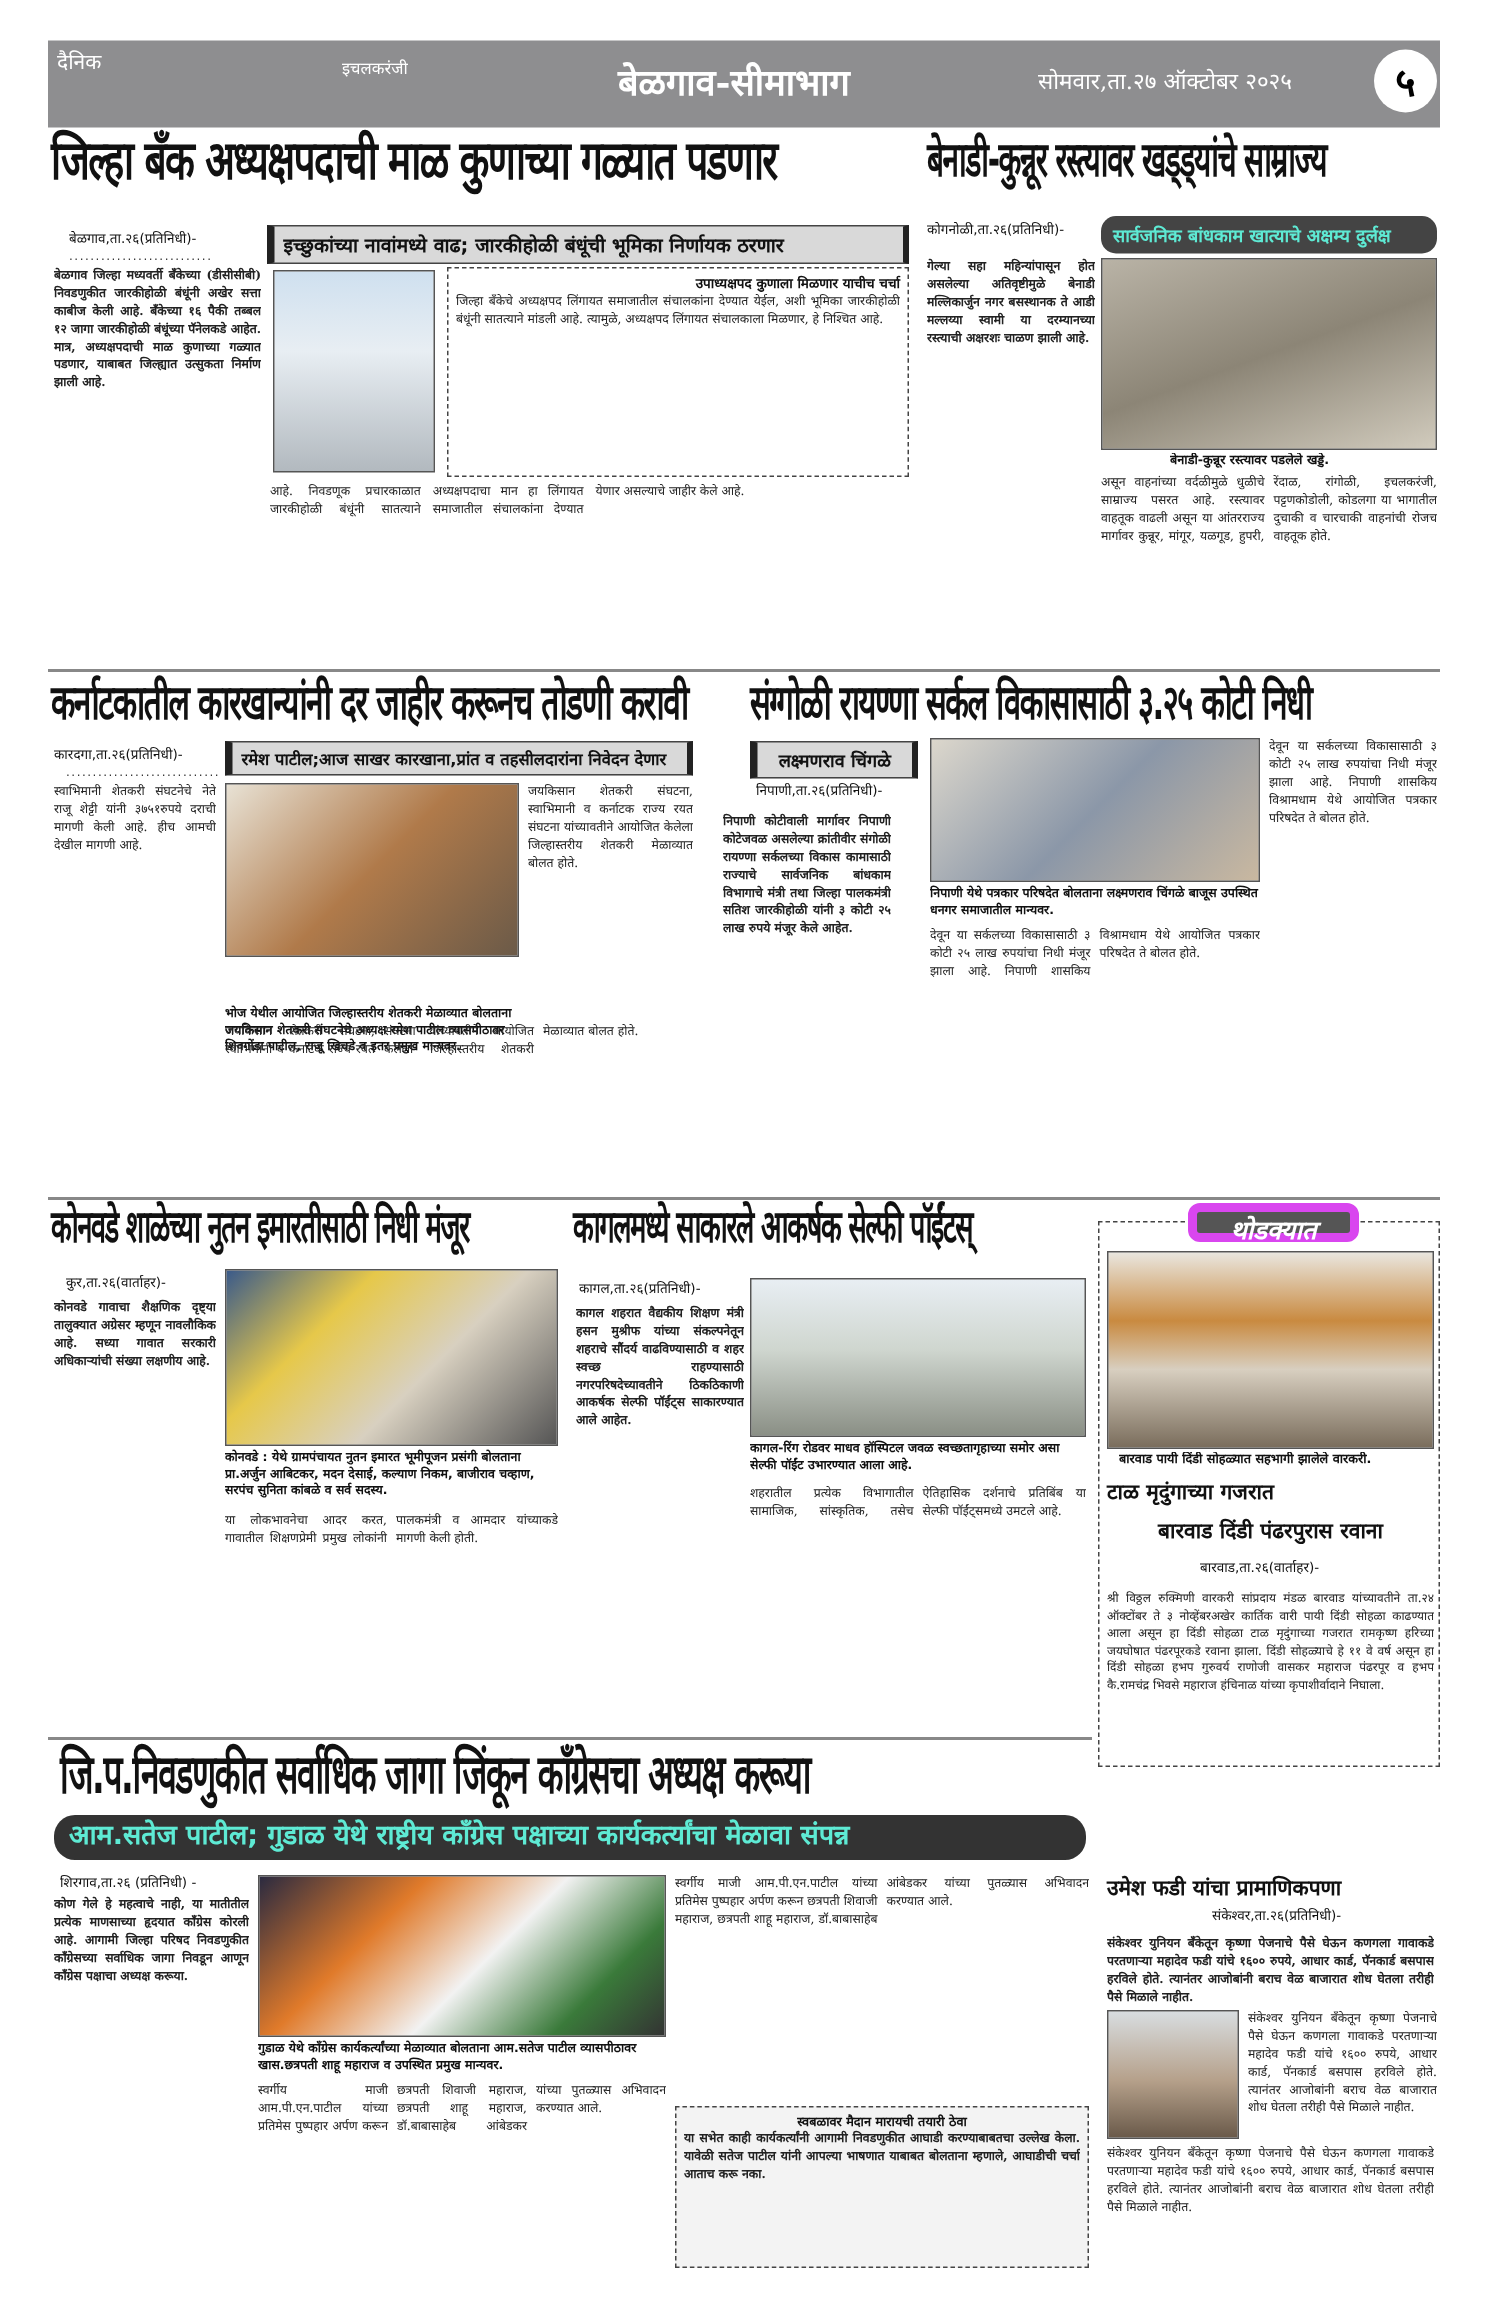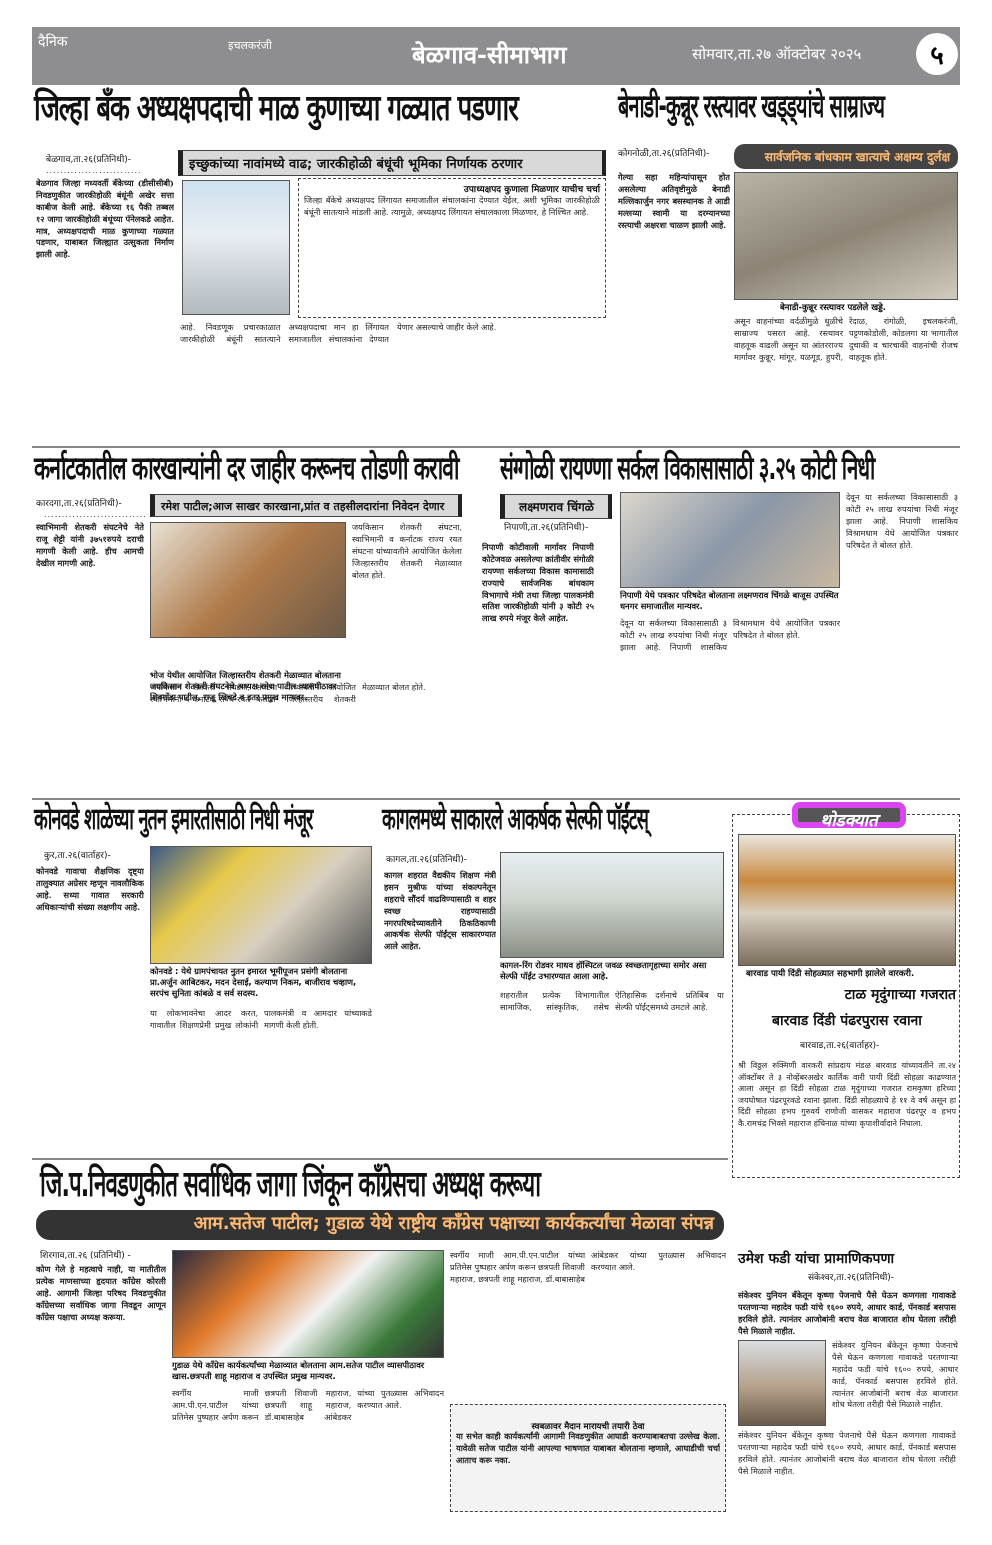--- a/index.html
+++ b/index.html
@@ -7,21 +7,21 @@
 .abs{position:absolute}
 .masthead{left:32px;top:27px;width:928px;height:58px;background:#8e8e90;color:#fff}
 .masthead .daily{left:6px;top:4px;font-size:14px;font-family:"DejaVu Serif",serif}
 .masthead .brand{left:52px;top:2px;font-size:40px;font-weight:900;font-family:"DejaVu Serif",serif;letter-spacing:-1px}
 .masthead .city{left:196px;top:10px;font-size:11px}
 .masthead .section{left:380px;top:10px;font-size:24px;font-weight:bold;font-family:"DejaVu Serif",serif}
 .masthead .date{left:660px;top:16px;font-size:15px;font-family:"DejaVu Serif",serif}
 .masthead .page{left:884px;top:6px;width:42px;height:42px;border-radius:50%;background:#fff;color:#000;font-size:26px;font-weight:bold;display:flex;align-items:center;justify-content:center}
 .head{font-weight:900;font-family:"DejaVu Sans",sans-serif;letter-spacing:-1.5px;line-height:1;white-space:nowrap;color:#111;transform-origin:left top}
 .sub{background:#d9d9d9;border:1px solid #444;border-left:5px solid #222;border-right:4px solid #222;font-weight:bold;font-size:13px;padding:3px 6px;white-space:nowrap;overflow:hidden}
-.dark-sub{background:#444;color:#fdba74;border-radius:10px;font-weight:bold;font-size:14px;padding:4px 8px;text-align:right;white-space:nowrap}
+.dark-sub{background:#444;color:#5eead4;border-radius:10px;font-weight:bold;font-size:14px;padding:4px 8px;text-align:left;white-space:nowrap}
 .dateline{font-size:9px;white-space:nowrap}
 .dots{font-size:8px;letter-spacing:1px;color:#333}
 .body{font-size:8.2px;line-height:1.45;text-align:justify;color:#222;overflow:hidden;font-family:"DejaVu Serif",serif}
 .photo{background:linear-gradient(135deg,#9a8a7a,#c9c0b4 45%,#6f6a64);border:1px solid #555}
 .caption{font-size:8.3px;font-weight:bold;line-height:1.35;overflow:hidden}
 .rule{background:#888}
 .box-dashed{border:1px dashed #444}
 </style>
 </head>
 <body>
@@ -52,21 +52,21 @@
 <div class="abs body" style="left:618px;top:172px;width:112px;height:268px;font-weight:bold">गेल्या सहा महिन्यांपासून होत असलेल्या अतिवृष्टीमुळे बेनाडी मल्लिकार्जुन नगर बसस्थानक ते आडी मल्लय्या स्वामी या दरम्यानच्या रस्त्याची अक्षरशः चाळण झाली आहे.</div>
 <div class="abs photo" style="left:734px;top:172px;width:224px;height:128px;background:linear-gradient(160deg,#b9b3a6,#8c8576 50%,#d1cbbd)"></div>
 <div class="abs caption" style="left:780px;top:302px;font-size:8.5px">बेनाडी-कुन्नूर रस्त्यावर पडलेले खड्डे.</div>
 <div class="abs body" style="left:734px;top:316px;width:224px;height:124px;column-count:2;column-gap:6px">असून वाहनांच्या वर्दळीमुळे धुळीचे साम्राज्य पसरत आहे. रस्त्यावर वाहतूक वाढली असून या आंतरराज्य मार्गावर कुन्नूर, मांगूर, यळगूड, हुपरी, रेंदाळ, रांगोळी, इचलकरंजी, पट्टणकोडोली, कोडलगा या भागातील दुचाकी व चारचाकी वाहनांची रोजच वाहतूक होते.</div>
 
 <div class="abs rule" style="left:32px;top:446px;width:928px;height:2px"></div>
 
 <div class="abs head" style="left:34px;top:452px;font-size:32px;transform:scaleX(.66)">कर्नाटकातील कारखान्यांनी दर जाहीर करूनच तोडणी करावी</div>
 <div class="abs dateline" style="left:36px;top:496px">कारदगा,ता.२६(प्रतिनिधी)-</div>
 <div class="abs dots" style="left:44px;top:510px">.............................</div>
-<div class="abs body" style="left:36px;top:522px;width:108px;height:270px;font-weight:bold">स्वाभिमानी शेतकरी संघटनेचे नेते राजू शेट्टी यांनी ३७५१रुपये दराची मागणी केली आहे. हीच आमची देखील मागणी आहे.</div>
+<div class="abs body" style="left:36px;top:522px;width:108px;height:270px;font-weight:normal">स्वाभिमानी शेतकरी संघटनेचे नेते राजू शेट्टी यांनी ३७५१रुपये दराची मागणी केली आहे. हीच आमची देखील मागणी आहे.</div>
 <div class="abs sub" style="left:150px;top:494px;width:312px;font-size:11px">रमेश पाटील;आज साखर कारखाना,प्रांत व तहसीलदारांना निवेदन देणार</div>
 <div class="abs photo" style="left:150px;top:522px;width:196px;height:116px;background:linear-gradient(135deg,#e8e2d5,#b07a4a 50%,#6b5a48)"></div>
 <div class="abs caption" style="left:150px;top:670px;width:196px;height:40px">भोज येथील आयोजित जिल्हास्तरीय शेतकरी मेळाव्यात बोलताना जयकिसान शेतकरी संघटनेचे अध्यक्ष रमेश पाटील व्यासपीठावर शिवगोंडा पाटील, राजू खिचडे व इतर प्रमुख मान्यवर.</div>
 <div class="abs body" style="left:150px;top:682px;width:312px;height:110px;column-count:3;column-gap:6px">जयकिसान शेतकरी संघटना, स्वाभिमानी व कर्नाटक राज्य रयत संघटना यांच्यावतीने आयोजित केलेला जिल्हास्तरीय शेतकरी मेळाव्यात बोलत होते.</div>
 <div class="abs body" style="left:352px;top:522px;width:110px;height:160px">जयकिसान शेतकरी संघटना, स्वाभिमानी व कर्नाटक राज्य रयत संघटना यांच्यावतीने आयोजित केलेला जिल्हास्तरीय शेतकरी मेळाव्यात बोलत होते.</div>
 
 <div class="abs head" style="left:500px;top:452px;font-size:32px;transform:scaleX(.64)">संग्गोळी रायण्णा सर्कल विकासासाठी ३.२५ कोटी निधी</div>
 <div class="abs sub" style="left:500px;top:494px;width:112px;font-size:12px;text-align:center">लक्ष्मणराव चिंगळे</div>
 <div class="abs dateline" style="left:504px;top:520px">निपाणी,ता.२६(प्रतिनिधी)-</div>
 <div class="abs body" style="left:482px;top:542px;width:112px;height:250px;font-weight:bold">निपाणी कोटीवाली मार्गावर निपाणी कोटेजवळ असलेल्या क्रांतीवीर संगोळी रायण्णा सर्कलच्या विकास कामासाठी राज्याचे सार्वजनिक बांधकाम विभागाचे मंत्री तथा जिल्हा पालकमंत्री सतिश जारकीहोळी यांनी ३ कोटी २५ लाख रुपये मंजूर केले आहेत.</div>
@@ -88,37 +88,37 @@
 <div class="abs dateline" style="left:386px;top:852px">कागल,ता.२६(प्रतिनिधी)-</div>
 <div class="abs body" style="left:384px;top:870px;width:112px;height:280px;font-weight:bold">कागल शहरात वैद्यकीय शिक्षण मंत्री हसन मुश्रीफ यांच्या संकल्पनेतून शहराचे सौंदर्य वाढविण्यासाठी व शहर स्वच्छ राहण्यासाठी नगरपरिषदेच्यावतीने ठिकठिकाणी आकर्षक सेल्फी पॉईंट्स साकारण्यात आले आहेत.</div>
 <div class="abs photo" style="left:500px;top:852px;width:224px;height:106px;background:linear-gradient(180deg,#e8eef3,#cfd6cf 45%,#8a8f85)"></div>
 <div class="abs caption" style="left:500px;top:960px;width:224px;height:28px">कागल-रिंग रोडवर माधव हॉस्पिटल जवळ स्वच्छतागृहाच्या समोर असा सेल्फी पॉईंट उभारण्यात आला आहे.</div>
 <div class="abs body" style="left:500px;top:990px;width:224px;height:160px;column-count:2;column-gap:6px">शहरातील प्रत्येक विभागातील सामाजिक, सांस्कृतिक, तसेच ऐतिहासिक दर्शनाचे प्रतिबिंब या सेल्फी पॉईंट्समध्ये उमटले आहे.</div>
 
 <div class="abs box-dashed" style="left:732px;top:814px;width:228px;height:364px"></div>
 <div class="abs" style="left:792px;top:802px;width:114px;height:26px;background:#555;color:#fff;border:6px solid #d946ef;border-radius:8px;text-align:center;font-size:17px;font-weight:bold;font-style:italic">थोडक्यात</div>
 <div class="abs photo" style="left:738px;top:834px;width:218px;height:132px;background:linear-gradient(180deg,#e9e6df,#c98a40 35%,#d8cfc0 60%,#7a6d5c)"></div>
 <div class="abs caption" style="left:746px;top:968px;font-size:8.5px">बारवाड पायी दिंडी सोहळ्यात सहभागी झालेले वारकरी.</div>
-<div class="abs" style="left:738px;top:984px;width:218px;text-align:right;font-weight:bold;font-size:14px">टाळ मृदुंगाच्या गजरात</div>
+<div class="abs" style="left:738px;top:984px;width:218px;text-align:left;font-weight:bold;font-size:14px">टाळ मृदुंगाच्या गजरात</div>
 <div class="abs" style="left:738px;top:1010px;width:218px;text-align:center;font-weight:bold;font-size:14px">बारवाड दिंडी पंढरपुरास रवाना</div>
 <div class="abs dateline" style="left:800px;top:1038px">बारवाड,ता.२६(वार्ताहर)-</div>
 <div class="abs body" style="left:738px;top:1060px;width:218px;height:114px;font-size:8px">श्री विठ्ठल रुक्मिणी वारकरी सांप्रदाय मंडळ बारवाड यांच्यावतीने ता.२४ ऑक्टोंबर ते ३ नोव्हेंबरअखेर कार्तिक वारी पायी दिंडी सोहळा काढण्यात आला असून हा दिंडी सोहळा टाळ मृदुंगाच्या गजरात रामकृष्ण हरिच्या जयघोषात पंढरपूरकडे रवाना झाला. दिंडी सोहळ्याचे हे ११ वे वर्ष असून हा दिंडी सोहळा हभप गुरुवर्य राणोजी वासकर महाराज पंढरपूर व हभप कै.रामचंद्र भिवसे महाराज हंचिनाळ यांच्या कृपाशीर्वादाने निघाला.</div>
 <div class="abs" style="left:738px;top:1248px;font-weight:bold;font-size:14px">उमेश फडी यांचा प्रामाणिकपणा</div>
 <div class="abs dateline" style="left:808px;top:1270px">संकेश्वर,ता.२६(प्रतिनिधी)-</div>
 <div class="abs body" style="left:738px;top:1290px;width:218px;height:46px;font-weight:bold">संकेश्वर युनियन बँकेतून कृष्णा पेजनाचे पैसे घेऊन कणगला गावाकडे परतणाऱ्या महादेव फडी यांचे १६०० रुपये, आधार कार्ड, पॅनकार्ड बसपास हरविले होते. त्यानंतर आजोबांनी बराच वेळ बाजारात शोध घेतला तरीही पैसे मिळाले नाहीत.</div>
 <div class="abs photo" style="left:738px;top:1340px;width:88px;height:86px;background:linear-gradient(180deg,#d8dde0,#b5a08a 55%,#6a5a4a)"></div>
 <div class="abs body" style="left:832px;top:1340px;width:126px;height:86px">संकेश्वर युनियन बँकेतून कृष्णा पेजनाचे पैसे घेऊन कणगला गावाकडे परतणाऱ्या महादेव फडी यांचे १६०० रुपये, आधार कार्ड, पॅनकार्ड बसपास हरविले होते. त्यानंतर आजोबांनी बराच वेळ बाजारात शोध घेतला तरीही पैसे मिळाले नाहीत.</div>
 <div class="abs body" style="left:738px;top:1430px;width:218px;height:86px">संकेश्वर युनियन बँकेतून कृष्णा पेजनाचे पैसे घेऊन कणगला गावाकडे परतणाऱ्या महादेव फडी यांचे १६०० रुपये, आधार कार्ड, पॅनकार्ड बसपास हरविले होते. त्यानंतर आजोबांनी बराच वेळ बाजारात शोध घेतला तरीही पैसे मिळाले नाहीत.</div>
 
 <div class="abs rule" style="left:32px;top:1158px;width:696px;height:2px"></div>
 
 <div class="abs head" style="left:40px;top:1166px;font-size:36px;transform:scaleX(.62)">जि.प.निवडणुकीत सर्वाधिक जागा जिंकून काँग्रेसचा अध्यक्ष करूया</div>
 <div class="abs dark-sub" style="left:36px;top:1210px;width:688px;height:30px;font-size:18px;background:#333;border-radius:14px;padding:0 10px">आम.सतेज पाटील; गुडाळ येथे राष्ट्रीय काँग्रेस पक्षाच्या कार्यकर्त्यांचा मेळावा संपन्न</div>
 <div class="abs dateline" style="left:40px;top:1248px">शिरगाव,ता.२६ (प्रतिनिधी) -</div>
 <div class="abs body" style="left:36px;top:1264px;width:130px;height:250px;font-weight:bold">कोण गेले हे महत्वाचे नाही, या मातीतील प्रत्येक माणसाच्या हृदयात काँग्रेस कोरली आहे. आगामी जिल्हा परिषद निवडणुकीत काँग्रेसच्या सर्वाधिक जागा निवडून आणून काँग्रेस पक्षाचा अध्यक्ष करूया.</div>
 <div class="abs photo" style="left:172px;top:1250px;width:272px;height:108px;background:linear-gradient(135deg,#2a2a40,#e07a2a 30%,#f2f2f2 55%,#3a7a3a 80%,#333)"></div>
 <div class="abs caption" style="left:172px;top:1360px;width:272px;height:26px">गुडाळ येथे काँग्रेस कार्यकर्त्यांच्या मेळाव्यात बोलताना आम.सतेज पाटील व्यासपीठावर खास.छत्रपती शाहू महाराज व उपस्थित प्रमुख मान्यवर.</div>
 <div class="abs body" style="left:172px;top:1388px;width:272px;height:126px;column-count:3;column-gap:6px">स्वर्गीय माजी आम.पी.एन.पाटील यांच्या प्रतिमेस पुष्पहार अर्पण करून छत्रपती शिवाजी महाराज, छत्रपती शाहू महाराज, डॉ.बाबासाहेब आंबेडकर यांच्या पुतळ्यास अभिवादन करण्यात आले.</div>
 <div class="abs body" style="left:450px;top:1250px;width:276px;height:150px;column-count:2;column-gap:6px">स्वर्गीय माजी आम.पी.एन.पाटील यांच्या प्रतिमेस पुष्पहार अर्पण करून छत्रपती शिवाजी महाराज, छत्रपती शाहू महाराज, डॉ.बाबासाहेब आंबेडकर यांच्या पुतळ्यास अभिवादन करण्यात आले.</div>
-<div class="abs box-dashed" style="left:450px;top:1404px;width:276px;height:108px;padding:15px 5px;background:#f3f3f3">
+<div class="abs box-dashed" style="left:450px;top:1404px;width:276px;height:108px;padding:3px 5px;background:#f3f3f3">
   <div style="font-weight:bold;font-size:8.5px;text-align:center">स्वबळावर मैदान मारायची तयारी ठेवा</div>
   <div class="body" style="height:86px;font-weight:bold">या सभेत काही कार्यकर्त्यांनी आगामी निवडणुकीत आघाडी करण्याबाबतचा उल्लेख केला. यावेळी सतेज पाटील यांनी आपल्या भाषणात याबाबत बोलताना म्हणाले, आघाडीची चर्चा आताच करू नका.</div>
 </div>
 
 </body></html>

